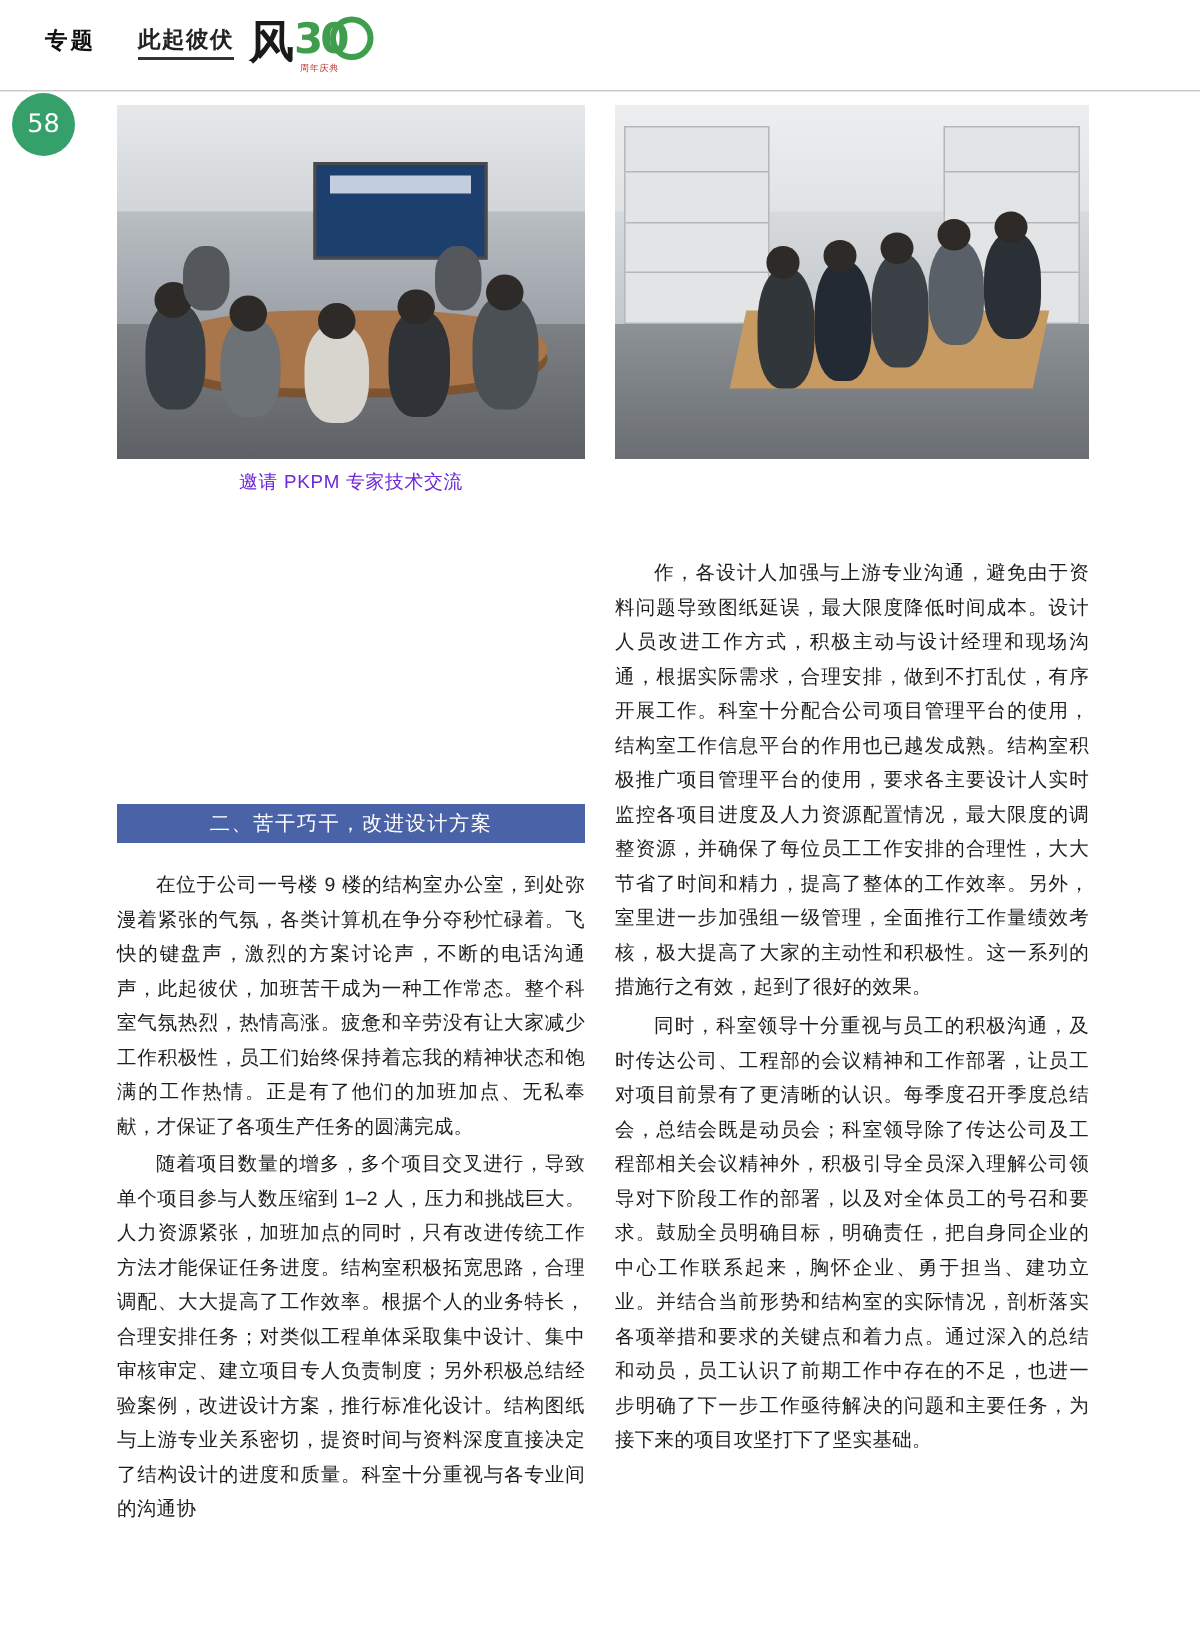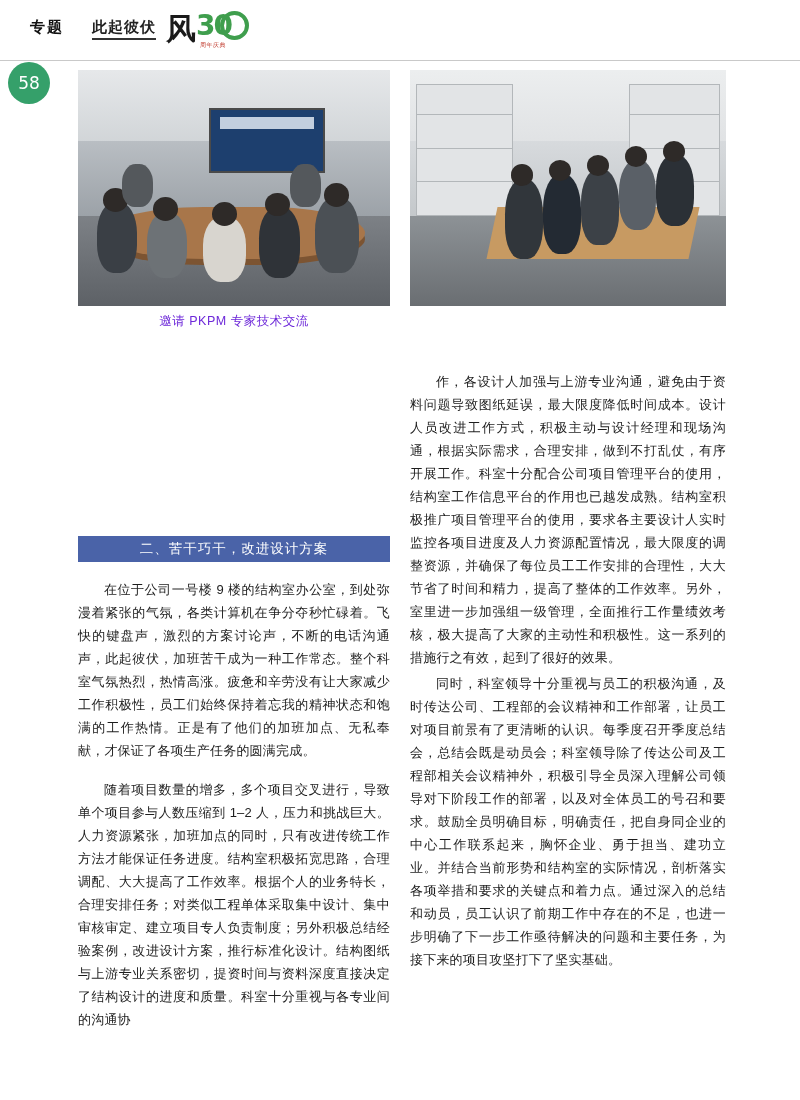--- a/index.html
+++ b/index.html
@@ -161,21 +161,21 @@
   .col {
     position: absolute;
     width: 312px;
     font-size: 13px;
     line-height: 23px;
     color: #1d1d1d;
     text-align: justify;
     letter-spacing: 0.2px;
   }
   .col p { margin: 0 0 0 0; text-indent: 26px; }
-  .col p + p { margin-top: 16px; }
+  .col p + p { margin-top: 2px; }
   .col-left { left: 78px; }
   .col-right { left: 410px; width: 316px; }
 
   #left-part1 { top: 342px; }
   .subhead {
     position: absolute;
     left: 78px;
     top: 536px;
     width: 312px;
     height: 26px;

